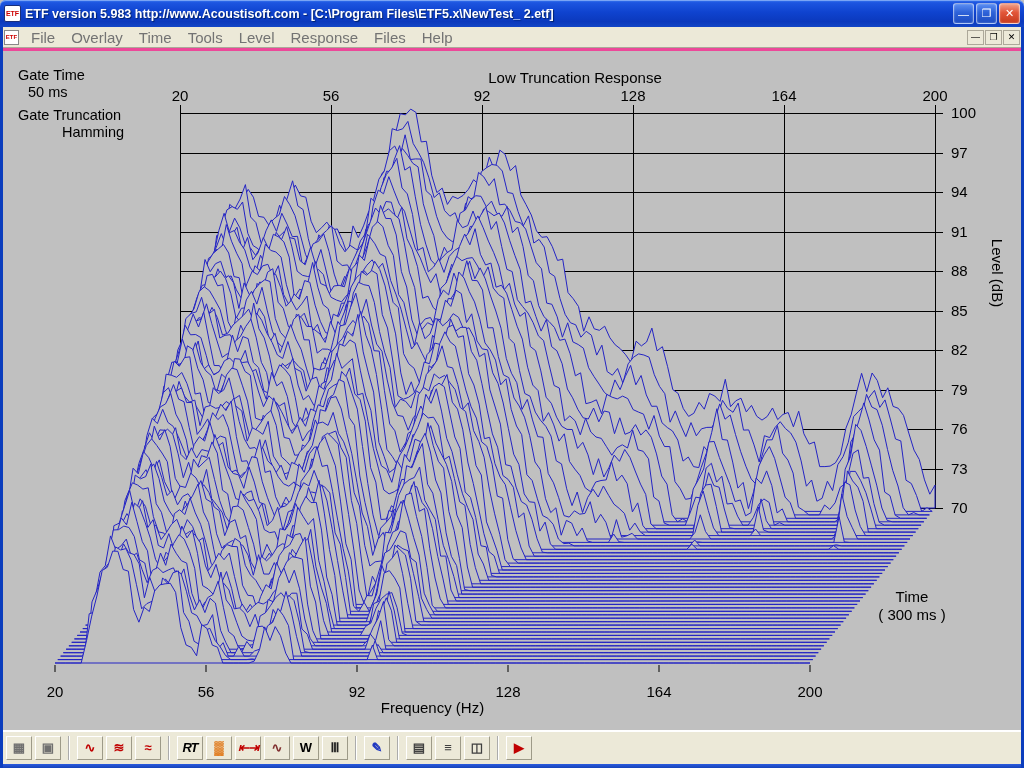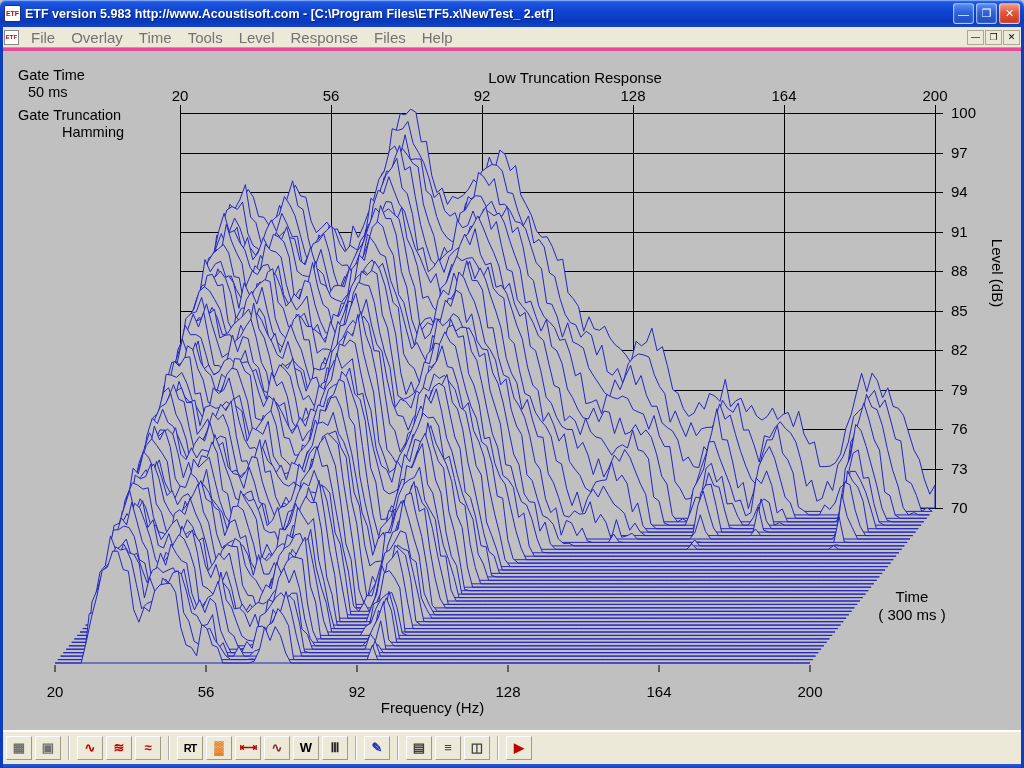--- a/index.html
+++ b/index.html
@@ -47,21 +47,21 @@
   
   .toolbar { height:34px; background:#ece9d8; border-top:1px solid #ffffff;
     box-shadow:inset 0 1px 0 #ffffff; display:flex; align-items:center; padding:0 6px; }
   .tgroup { display:flex; gap:3px; padding:0 7px; border-right:2px groove #ffffff; }
   .tgroup:first-child { padding-left:0; }
   .tgroup:last-child { border-right:none; }
   .tool-btn { width:26px; height:24px; background:#ece9d8; cursor:default;
     border:1px solid; border-color:#ffffff #9d9a88 #9d9a88 #ffffff;
     display:flex; align-items:center; justify-content:center;
     font-size:13px; font-weight:bold; }
-  .tool-btn .g-small { font-size:11px; letter-spacing:-1px; }
+  .tool-btn .g-small { font-size:13px; letter-spacing:-1px;font-style:italic; }
 
   
   .edge { position:absolute; top:27px; bottom:0; width:3px; background:#0b3dbd; z-index:40; }
   .edge.left { left:0; } .edge.right { right:0; }
   .bottom-strip { height:4px; background:linear-gradient(180deg,#2a5ade,#1643b8); }
 </style>
 </head>
 <body>
 
 <div class="window">

